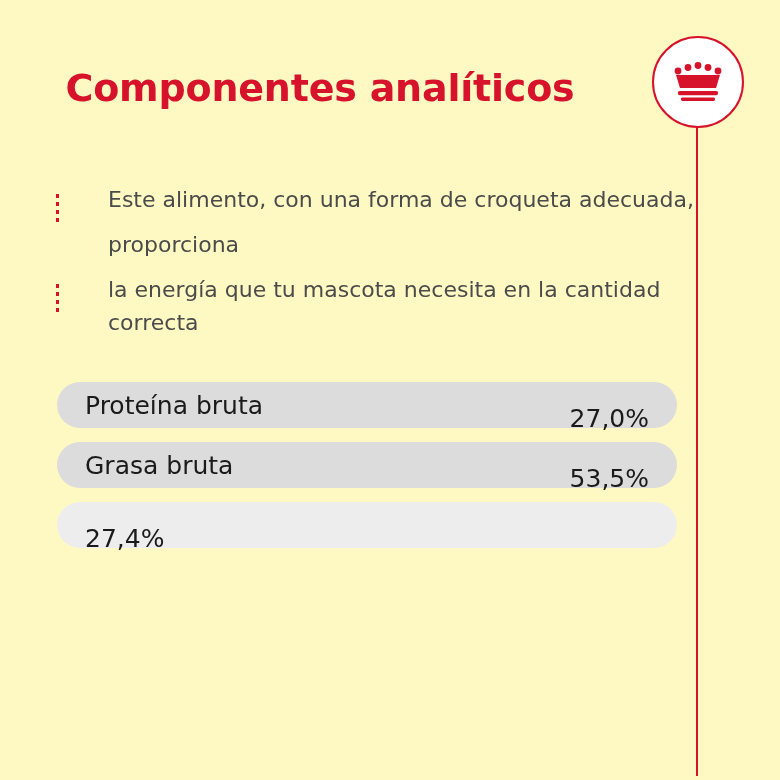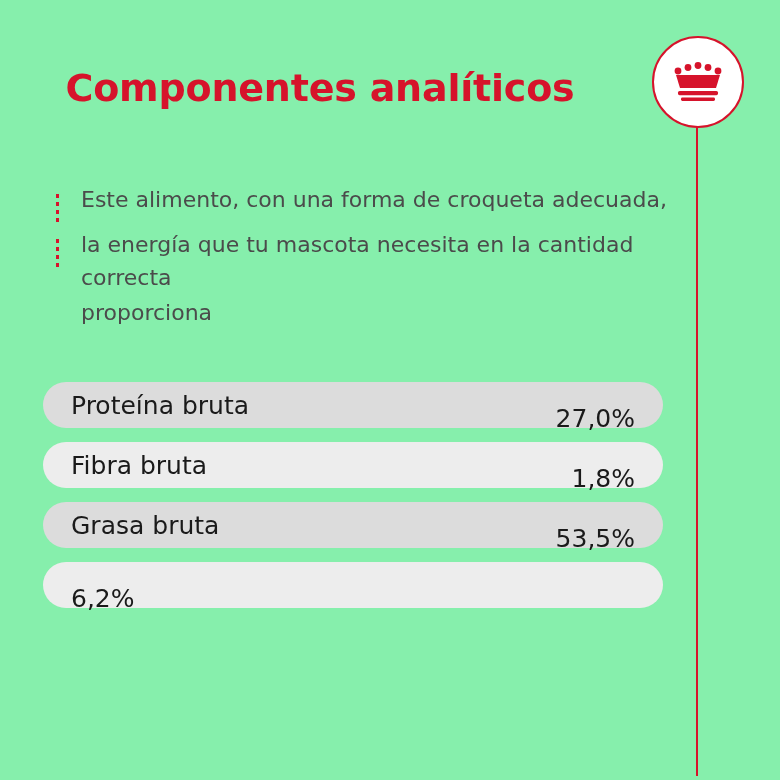--- a/index.html
+++ b/index.html
@@ -11,21 +11,21 @@
     height: 780px;
     background: #ffffff;
     font-family: "Liberation Sans", sans-serif;
     overflow: hidden;
   }
   .page {
     position: relative;
     width: 780px;
     height: 780px;
     box-sizing: border-box;
-    background: #86efac;
+    background: #fef9c3;
   }
 
   
   .brand-wrap {
     position: absolute;
     top: 36px;
     right: 28px;
     width: 110px;
     height: 720px;
   }
@@ -70,20 +70,21 @@
   .intro {
     position: absolute;
     top: 183px;
     left: 55px;
     width: 640px;
   }
   .intro-row {
     display: flex;
     align-items: flex-start;
     margin-bottom: 2px;
+    gap: 27px;
   }
   .dot-col {
     width: 26px;
     flex: 0 0 26px;
     padding-top: 9px;
   }
   .dot-col .dots {
     display: block;
     width: 4px;
     height: 34px;
@@ -100,21 +101,21 @@
   }
   .intro-text.sub {
     padding-left: 0;
   }
   .intro-row.noline .dot-col .dots { background: none; }
 
   
   .table {
     position: absolute;
     top: 382px;
-    left: 43px;
+    left: 57px;
     width: 620px;
   }
   .row {
     display: flex;
     align-items: center;
     justify-content: space-between;
     height: 46px;
     padding: 0 28px;
     box-sizing: border-box;
     border-radius: 23px;
@@ -159,45 +160,41 @@
 
   <div class="title">Componentes analíticos</div>
 
   <div class="intro">
     <div class="intro-row">
       <div class="dot-col">
           <span class="dots"></span>
         </div>
       <div class="intro-text">Este alimento, con una forma de croqueta adecuada,</div>
     </div>
+    <div class="intro-row noline">
+      <div class="dot-col">
+          <span class="dots"></span>
+        </div>
+      <div class="intro-text sub">proporciona</div>
+    </div>
     <div class="intro-row">
       <div class="dot-col">
           <span class="dots"></span>
         </div>
       <div class="intro-text">la energía que tu mascota necesita en la cantidad correcta</div>
     </div>
-    <div class="intro-row noline">
-      <div class="dot-col">
-          <span class="dots"></span>
-        </div>
-      <div class="intro-text sub">proporciona</div>
-    </div>
   </div>
 
   <div class="table">
     <div class="row dark">
       <span class="label">Proteína bruta</span>
       <span class="value">27,0%</span>
     </div>
-    <div class="row light">
-      <span class="label">Fibra bruta</span>
-      <span class="value">1,8%</span>
-    </div>
     <div class="row dark">
       <span class="label">Grasa bruta</span>
       <span class="value">53,5%</span>
     </div>
     <div class="row light">
-      <span class="value">6,2%</span>
+      <span class="value">27,4%</span>
     </div>
   </div>
 
 </div>
 
 </body></html>

